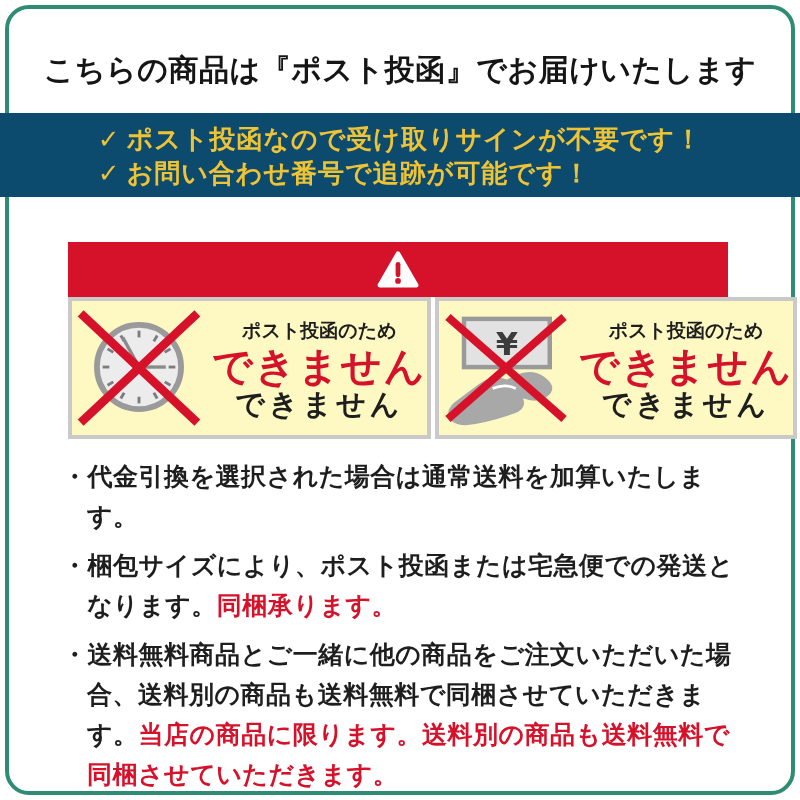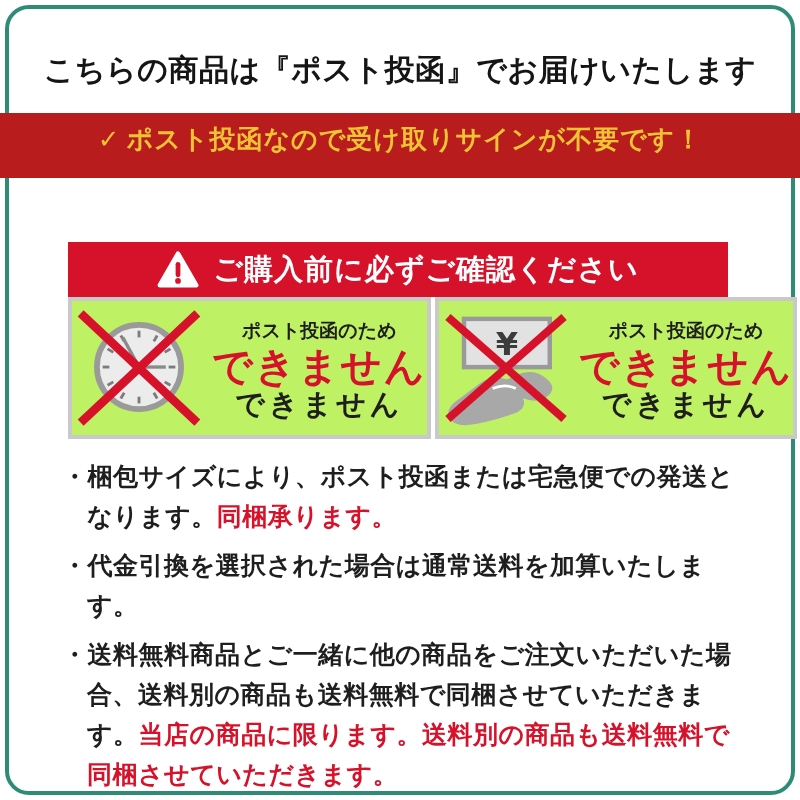--- a/index.html
+++ b/index.html
@@ -11,39 +11,39 @@
   .frame{
     position:absolute;left:5px;top:5px;right:5px;bottom:5px;
     border:4px solid #2e8b74;border-radius:24px;background:#ffffff;
   }
   .title{
     position:absolute;left:0;right:0;top:50px;text-align:center;
     font-size:30px;font-weight:bold;color:#151515;letter-spacing:.5px;white-space:nowrap;
   }
   
   .band{
-    position:absolute;left:0;right:0;top:113px;height:65px;background:#b91c1c;
+    position:absolute;left:0;right:0;top:113px;height:84px;background:#0c4a6e;
     text-align:center;
   }
   .band-lines{display:inline-block;text-align:left;margin-top:9px;}
   .band-line{
     font-size:26px;font-weight:bold;color:#eec335;line-height:34px;letter-spacing:1px;white-space:nowrap;
   }
   .band-line .check{margin-right:6px;font-weight:bold;}
   
   .banner{
     position:absolute;left:68px;top:242px;width:660px;height:55px;background:#d6122b;
     display:flex;align-items:center;justify-content:center;gap:14px;
   }
   .banner-label{color:#ffffff;font-size:29px;font-weight:bold;letter-spacing:1px;white-space:nowrap;}
   .warn-icon{display:flex;align-items:center;}
   
   .cards{position:absolute;left:68px;top:297px;width:660px;height:142px;display:flex;gap:4px;}
   .card{
-    flex:1;background:#bef264;border:4px solid #c9c9c9;
+    flex:1;background:#fef9c3;border:4px solid #c9c9c9;
     display:flex;align-items:center;justify-content:center;gap:6px;box-sizing:border-box;
   }
   .card-icon{flex:0 0 auto;display:flex;align-items:center;}
   .card-text{text-align:center;}
   .card-note{font-size:19px;font-weight:bold;color:#1e1e1e;line-height:25px;white-space:nowrap;}
   .card-title{font-size:40px;font-weight:bold;color:#d6122b;line-height:47px;letter-spacing:2px;white-space:nowrap;}
   .card-suffix{font-size:29px;font-weight:bold;color:#1e1e1e;line-height:29px;letter-spacing:4px;white-space:nowrap;}
   
   .notes{position:absolute;left:62px;top:456px;width:678px;}
   .note{
@@ -55,32 +55,32 @@
 </head>
 <body>
 
 <div class="frame"></div>
 
 <div class="title">こちらの商品は『ポスト投函』でお届けいたします</div>
 
 <div class="band">
   <div class="band-lines">
     <div class="band-line"><span class="check">✓</span><span>ポスト投函なので受け取りサインが不要です！</span></div>
+    <div class="band-line"><span class="check">✓</span><span>お問い合わせ番号で追跡が可能です！</span></div>
   </div>
 </div>
 
 <div class="banner">
   <span class="warn-icon">
     <svg width="42" height="38" viewBox="0 0 44 40">
       <path d="M22 3 L41 36 L3 36 Z" fill="#ffffff" stroke="#ffffff" stroke-width="5" stroke-linejoin="round"></path>
       <line x1="22" y1="14" x2="22" y2="25" stroke="#d6122b" stroke-width="5" stroke-linecap="round"></line>
       <circle cx="22" cy="31.5" r="3" fill="#d6122b"></circle>
     </svg>
   </span>
-  <span class="banner-label">ご購入前に必ずご確認ください</span>
 </div>
 
 <div class="cards">
 
   <div class="card">
     <span class="card-icon">
       <svg width="134" height="132" viewBox="0 0 140 138">
         <circle cx="70" cy="68" r="44" fill="#ececec" stroke="#9a9a9a" stroke-width="6"></circle>
         <g stroke="#7c7c7c" stroke-width="3">
           <line x1="70" y1="30" x2="70" y2="37" transform="rotate(0 70 68)"></line>
@@ -124,16 +124,16 @@
     <div class="card-text">
       <div class="card-note">ポスト投函のため</div>
       <div class="card-title">できません</div>
       <div class="card-suffix">できません</div>
     </div>
   </div>
 
 </div>
 
 <div class="notes">
+  <p class="note"><span>・</span><span>代金引換を選択された場合は通常送料を加算いたします。</span></p>
   <p class="note"><span>・</span><span>梱包サイズにより、ポスト投函または宅急便での発送となります。</span><span class="em">同梱承ります。</span></p>
-  <p class="note"><span>・</span><span>代金引換を選択された場合は通常送料を加算いたします。</span></p>
   <p class="note"><span>・</span><span>送料無料商品とご一緒に他の商品をご注文いただいた場合、送料別の商品も送料無料で同梱させていただきます。</span><span class="em">当店の商品に限ります。送料別の商品も送料無料で同梱させていただきます。</span></p>
 </div>
 
 </body></html>

